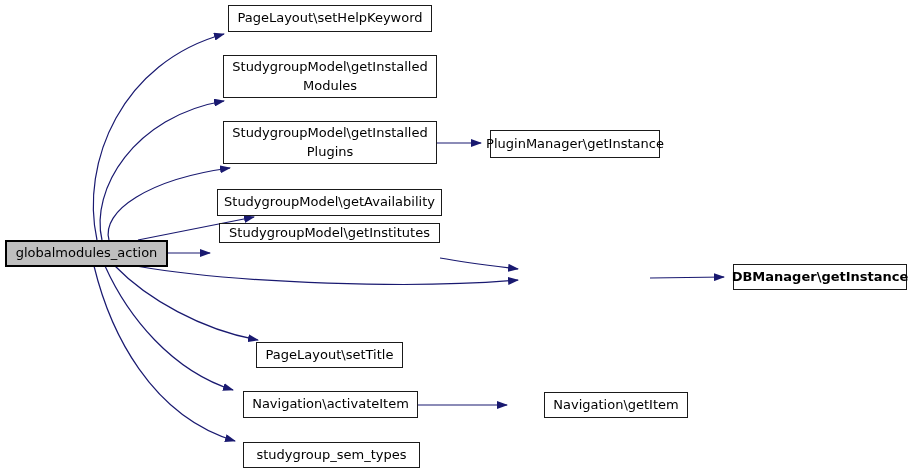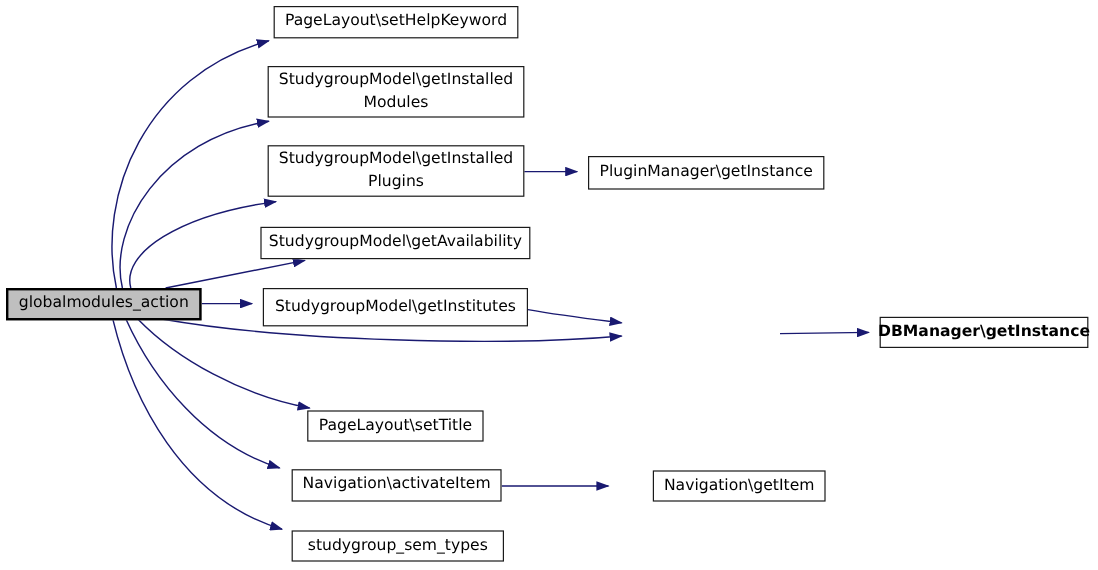--- a/index.html
+++ b/index.html
@@ -84,29 +84,29 @@
   <div class="node" style="left:223px; top:55px; width:214px; height:43px;">
     <span>StudygroupModel\getInstalled</span>
     <span>Modules</span>
   </div>
 
   <div class="node" style="left:223px; top:121px; width:214px; height:43px;">
     <span>StudygroupModel\getInstalled</span>
     <span>Plugins</span>
   </div>
 
-  <div class="node" style="left:490px; top:130px; width:197px; height:28px;">
+  <div class="node" style="left:490px; top:130px; width:170px; height:28px;">
     <span>PluginManager\getInstance</span>
   </div>
 
   <div class="node" style="left:217px; top:189px; width:225px; height:27px;">
     <span>StudygroupModel\getAvailability</span>
   </div>
 
-  <div class="node" style="left:219px; top:240px; width:221px; height:32px;">
+  <div class="node" style="left:219px; top:223px; width:221px; height:20px;">
     <span>StudygroupModel\getInstitutes</span>
   </div>
 
 
   <div class="node" style="left:733px; top:264px; width:174px; height:26px;font-weight:bold;">
     <span>DBManager\getInstance</span>
   </div>
 
   <div class="node" style="left:256px; top:342px; width:147px; height:26px;">
     <span>PageLayout\setTitle</span>

